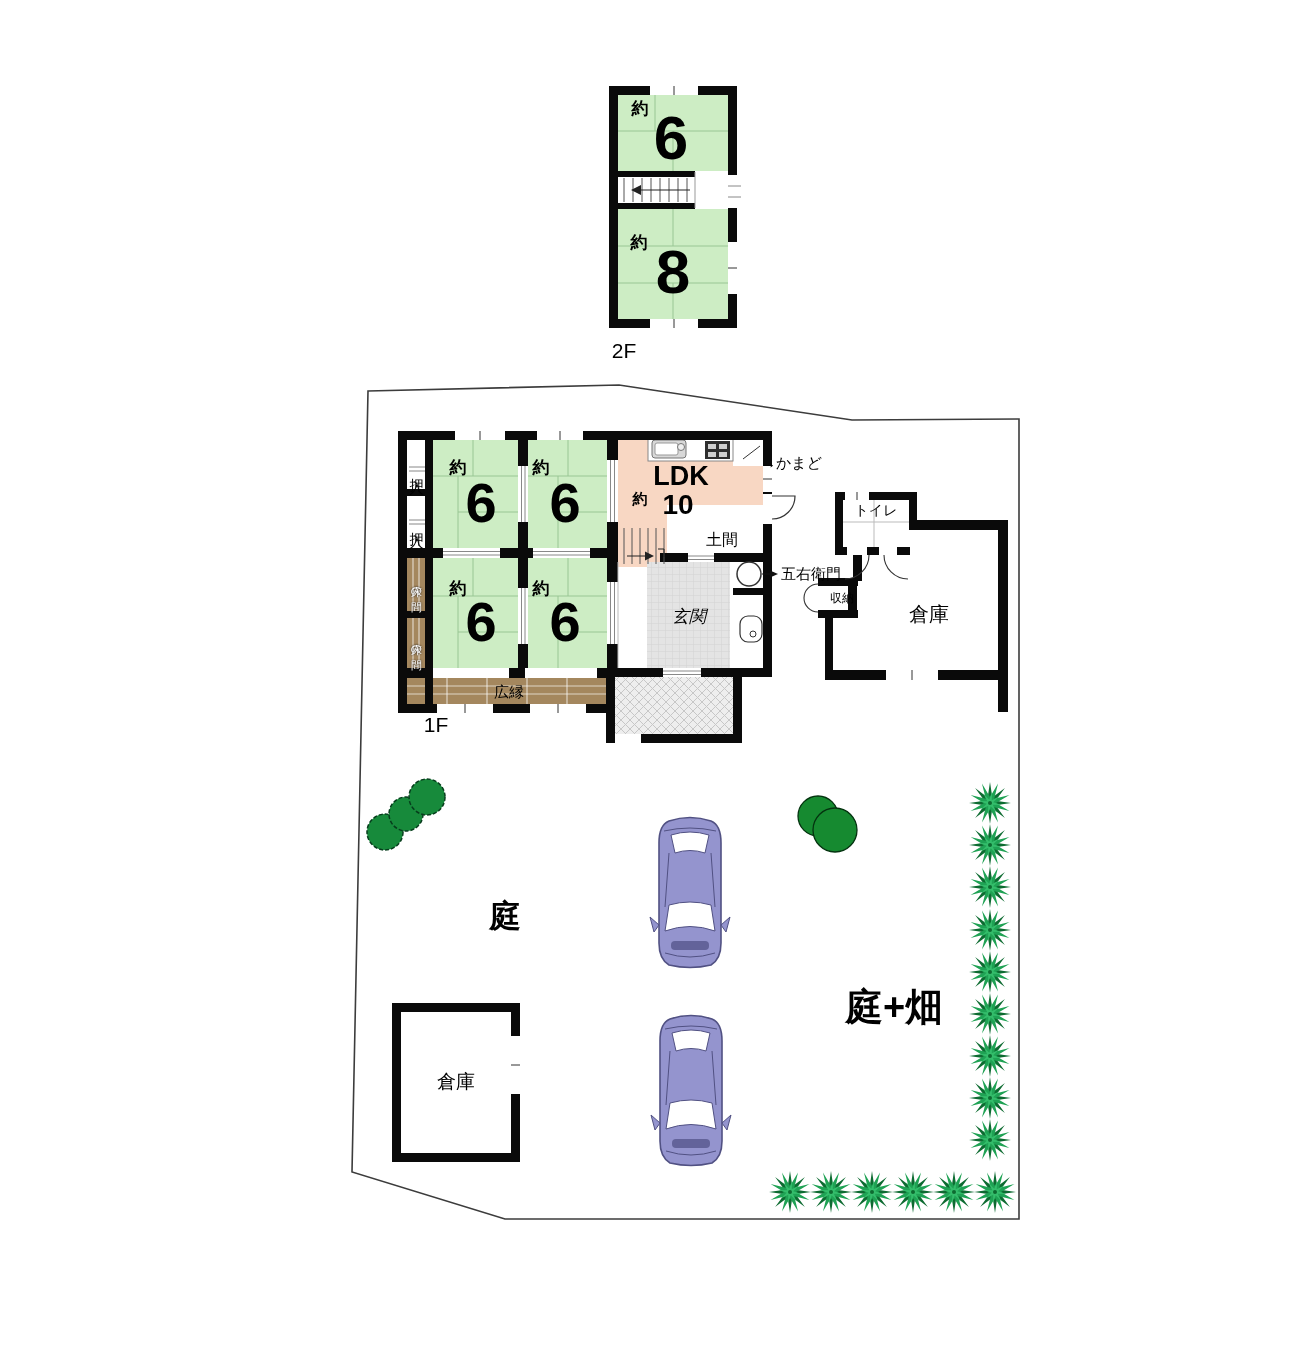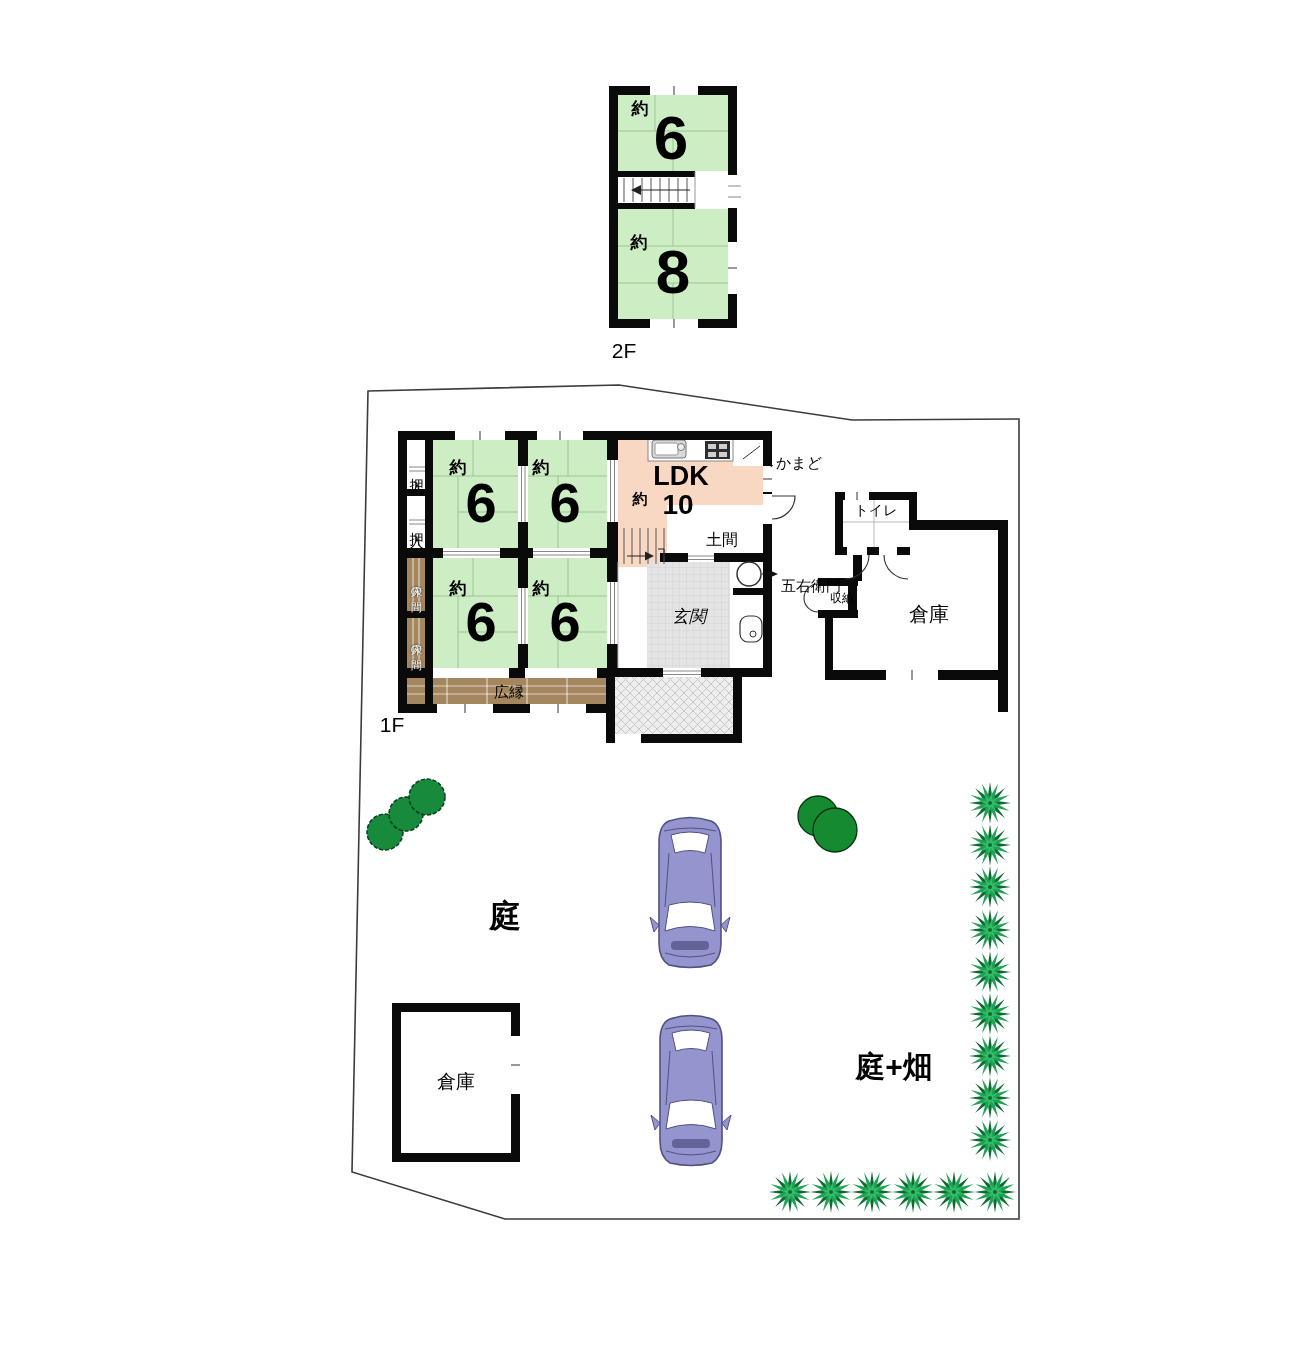--- a/index.html
+++ b/index.html
@@ -347,25 +347,25 @@
 <div class="lbl" style="left:722px;top:540px;font-size:16px;">土間</div>
 <div class="lbl" style="left:689px;top:616px;font-size:17px;font-style:italic;">玄関</div>
 <div class="lbl" style="left:509px;top:691px;font-size:15px;">広縁</div>
 
 <div class="lbl vert" style="left:417px;top:469px;font-size:14px;transform:translate(-50%,-50%);">押入</div>
 <div class="lbl vert" style="left:417px;top:523px;font-size:14px;transform:translate(-50%,-50%);">押入</div>
 <div class="lbl vert" style="left:416px;top:586px;font-size:11px;color:#fff;text-shadow:0 0 2px #000;">床の間</div>
 <div class="lbl vert" style="left:416px;top:644px;font-size:11px;color:#fff;text-shadow:0 0 2px #000;">床の間</div>
 
 <div class="lbl-left" style="left:761px;top:442px;font-size:15px;margin-top:20px;">→かまど</div>
-<div class="lbl-left" style="left:781px;top:573px;font-size:15px;margin-top:12px;">五右衛門</div>
+<div class="lbl-left" style="left:781px;top:573px;font-size:15px;">五右衛門</div>
 
 <div class="lbl" style="left:876px;top:510px;font-size:14px;">トイレ</div>
 <div class="lbl" style="left:837px;top:598px;font-size:12px;padding-left:10px;">収納</div>
 <div class="lbl" style="left:929px;top:614px;font-size:20px;">倉庫</div>
 
-<div class="lbl" style="left:392px;top:724px;font-size:21px;">1F</div>
+<div class="lbl" style="left:436px;top:724px;font-size:21px;">1F</div>
 
 <div class="lbl big" style="left:505px;top:916px;font-size:32px;">庭</div>
-<div class="lbl big" style="left:894px;top:1067px;font-size:30px;">庭+畑</div>
+<div class="lbl big" style="left:894px;top:1007px;font-size:38px;">庭+畑</div>
 <div class="lbl" style="left:456px;top:1081px;font-size:19px;">倉庫</div>
 
 </div>
 
 </body></html>

